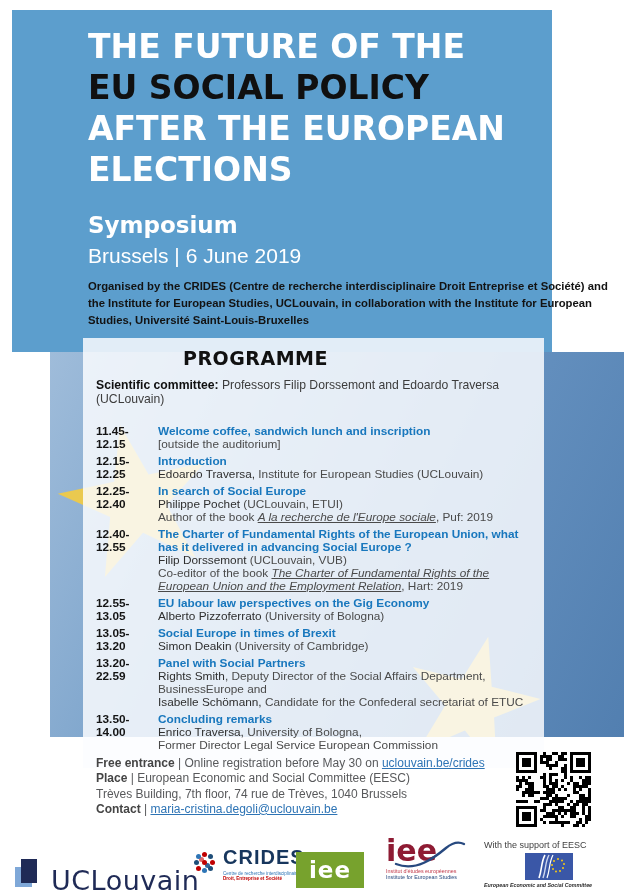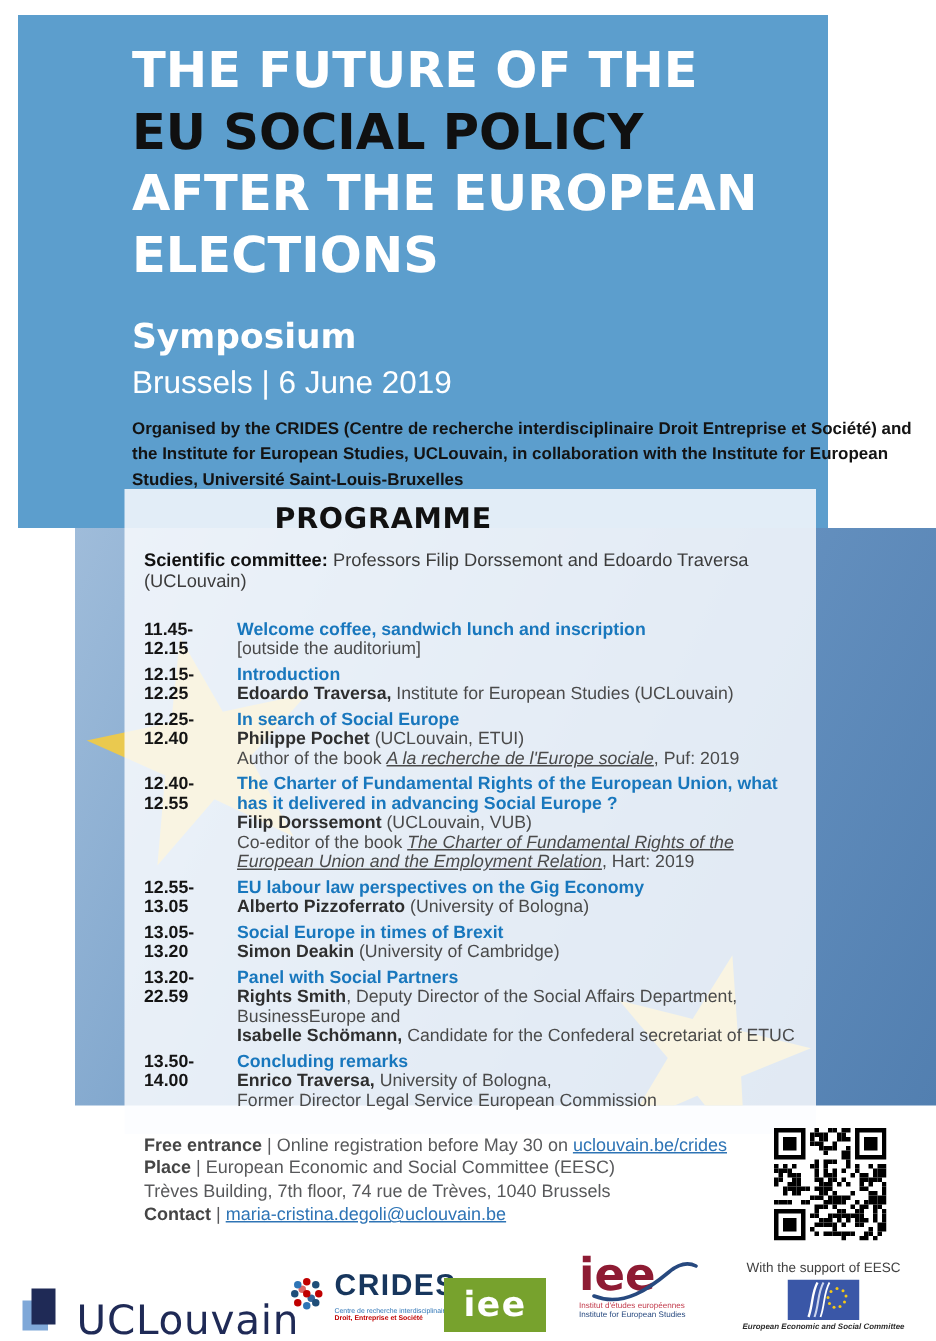--- a/index.html
+++ b/index.html
@@ -14,30 +14,30 @@
   .title-line.white { color:#ffffff; }
   .title-line.black { color:#101010; }
   .subtitle { position:absolute; left:76px; top:202px; color:#fff; font-size:23px; font-weight:bold; font-family:"DejaVu Sans","Liberation Sans",sans-serif; }
   .date-line { position:absolute; left:76px; top:234px; color:#fff; font-size:21px; font-weight:normal; }
   .organised { position:absolute; left:76px; top:268px; width:520px; color:#131313; font-size:11.3px; line-height:1.5; font-weight:bold; }
   
   .flag-photo { position:absolute; left:50px; top:352px; width:574px; height:385px; overflow:hidden;
     background:linear-gradient(115deg,#9FBCDA 0%,#7BA3CB 35%,#638FBE 65%,#527FB0 100%); }
   .flag-photo .star { position:absolute; }
   
-  .panel { position:absolute; left:83px; top:326px; width:461px; background:rgba(252,253,255,0.84); padding:9px 14px 12px 13px; }
+  .panel { position:absolute; left:83px; top:338px; width:461px; background:rgba(252,253,255,0.84); padding:9px 14px 12px 13px; }
   .prog-heading { margin-left:87px; font-size:19px; font-weight:bold; color:#111; letter-spacing:0.5px; font-family:"DejaVu Sans","Liberation Sans",sans-serif; }
   .committee { margin-top:9px; font-size:12.2px; color:#3c3c3c; }
   .committee b { color:#101010; }
   .sessions { margin-top:19px; }
   .session-row { display:flex; margin-bottom:4px; }
   .session-time { width:62px; flex:0 0 62px; font-weight:bold; color:#141414; font-size:11.8px; line-height:13px; }
   .session-content { flex:1; font-size:11.8px; line-height:13px; color:#4a4a4a; }
   .session-title { color:#1877BD; font-weight:bold; }
-  .seg-b { font-weight:bold; color:#2e2e2e; }
+  .seg-b { font-weight:normal; color:#2e2e2e; }
   .seg-iu { font-style:italic; text-decoration:underline; }
   
   .footer-block { position:absolute; left:96px; top:756px; font-size:12px; line-height:15.3px; color:#58595B; }
   .footer-line .seg-b { font-weight:bold; color:#454545; }
   .link { color:#2E74B5; text-decoration:underline; }
   .qr { position:absolute; left:516px; top:752px; width:75px; height:75px; }
   
   .logos { position:absolute; left:0; top:836px; width:624px; height:58px; }
   .ucl-logo { position:absolute; left:15px; top:14px; display:flex; align-items:center; }
   .ucl-mark { position:relative; width:28px; height:28px; margin-right:8px; }
@@ -50,21 +50,21 @@
   .crides-name { font-size:20px; font-weight:bold; color:#17365D; letter-spacing:1px; }
   .crides-sub1 { font-size:4.6px; color:#2E75B6; margin-top:2px; }
   .crides-sub2 { font-size:4.6px; color:#C00000; font-weight:bold; }
   .iee-green { position:absolute; left:296px; top:16px; width:68px; height:36px; background:#77A22D; display:flex; align-items:center; justify-content:center; }
   .iee-green span { color:#fff; font-size:23px; font-weight:bold; letter-spacing:1px; font-family:"DejaVu Sans","Liberation Sans",sans-serif; }
   .iee2-logo { position:absolute; left:386px; top:0px; width:110px; }
   .iee2-text { font-size:30px; font-weight:bold; color:#8E1B33; line-height:30px; font-family:"DejaVu Sans","Liberation Sans",sans-serif; position:relative; }
   .iee2-swoosh { position:absolute; left:8px; top:2px; pointer-events:none; }
   .iee2-sub1 { font-size:5.4px; color:#C23A4B; margin-top:2px; }
   .iee2-sub2 { font-size:5.4px; color:#27497F; }
-  .eesc-block { position:absolute; left:484px; top:4px; width:130px; text-align:center; }
+  .eesc-block { position:absolute; left:484px; top:4px; width:130px; text-align:left; }
   .eesc-support { font-size:9px; color:#3F3F3F; }
   .eesc-logo { margin:3px auto 2px; display:block; }
   .eesc-name { font-size:5.3px; font-weight:bold; font-style:italic; color:#2b2b2b; }
 </style>
 </head>
 <body>
 
 <div class="page">
 
   <div class="blue-header">

